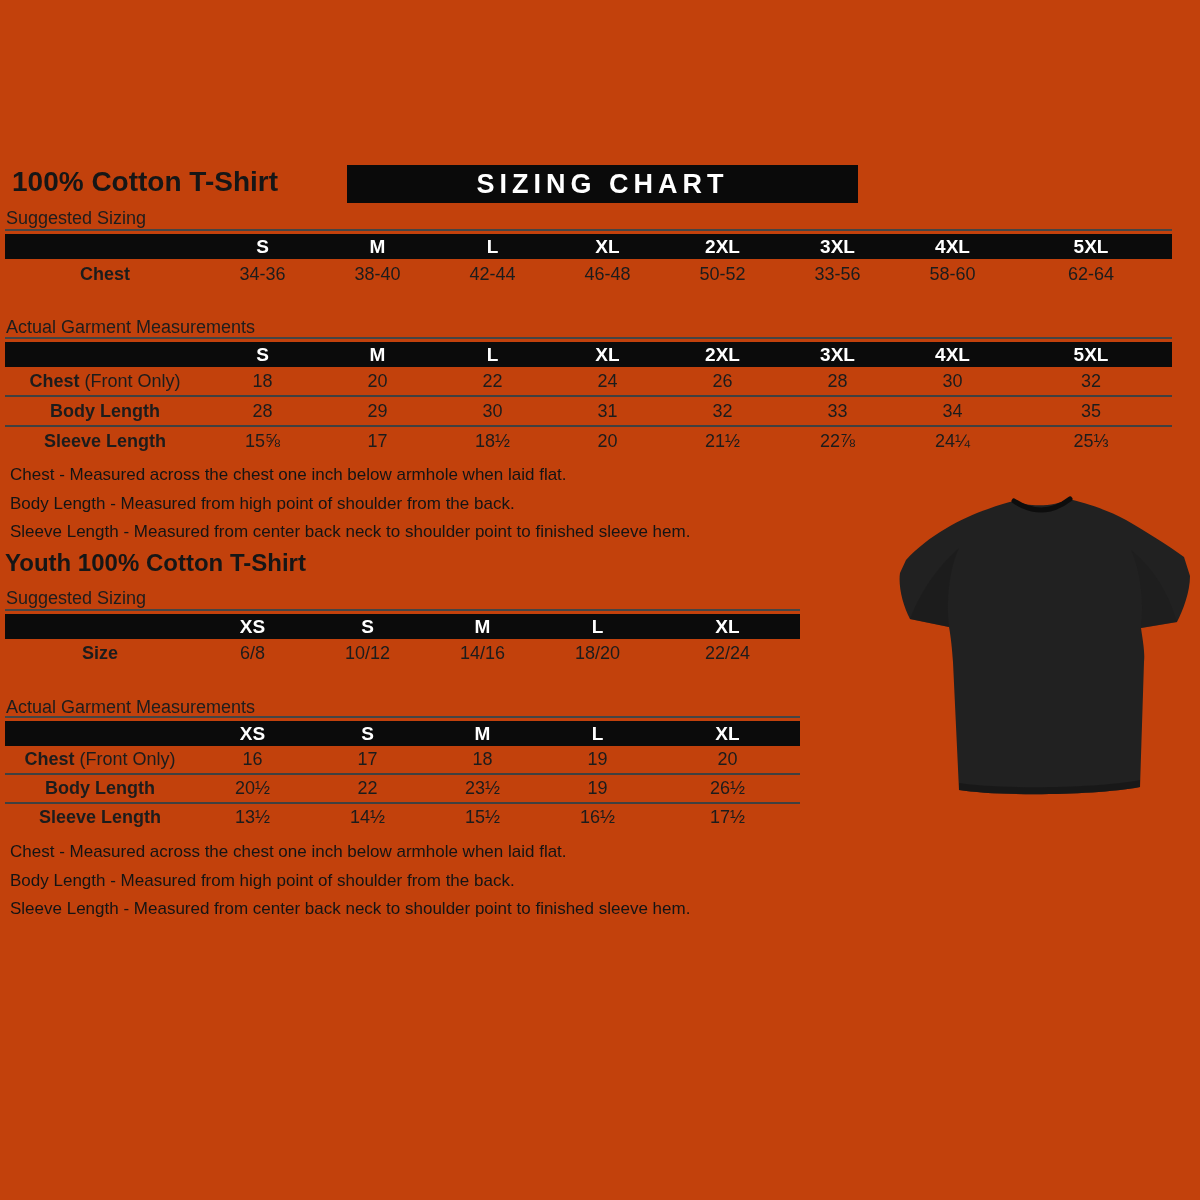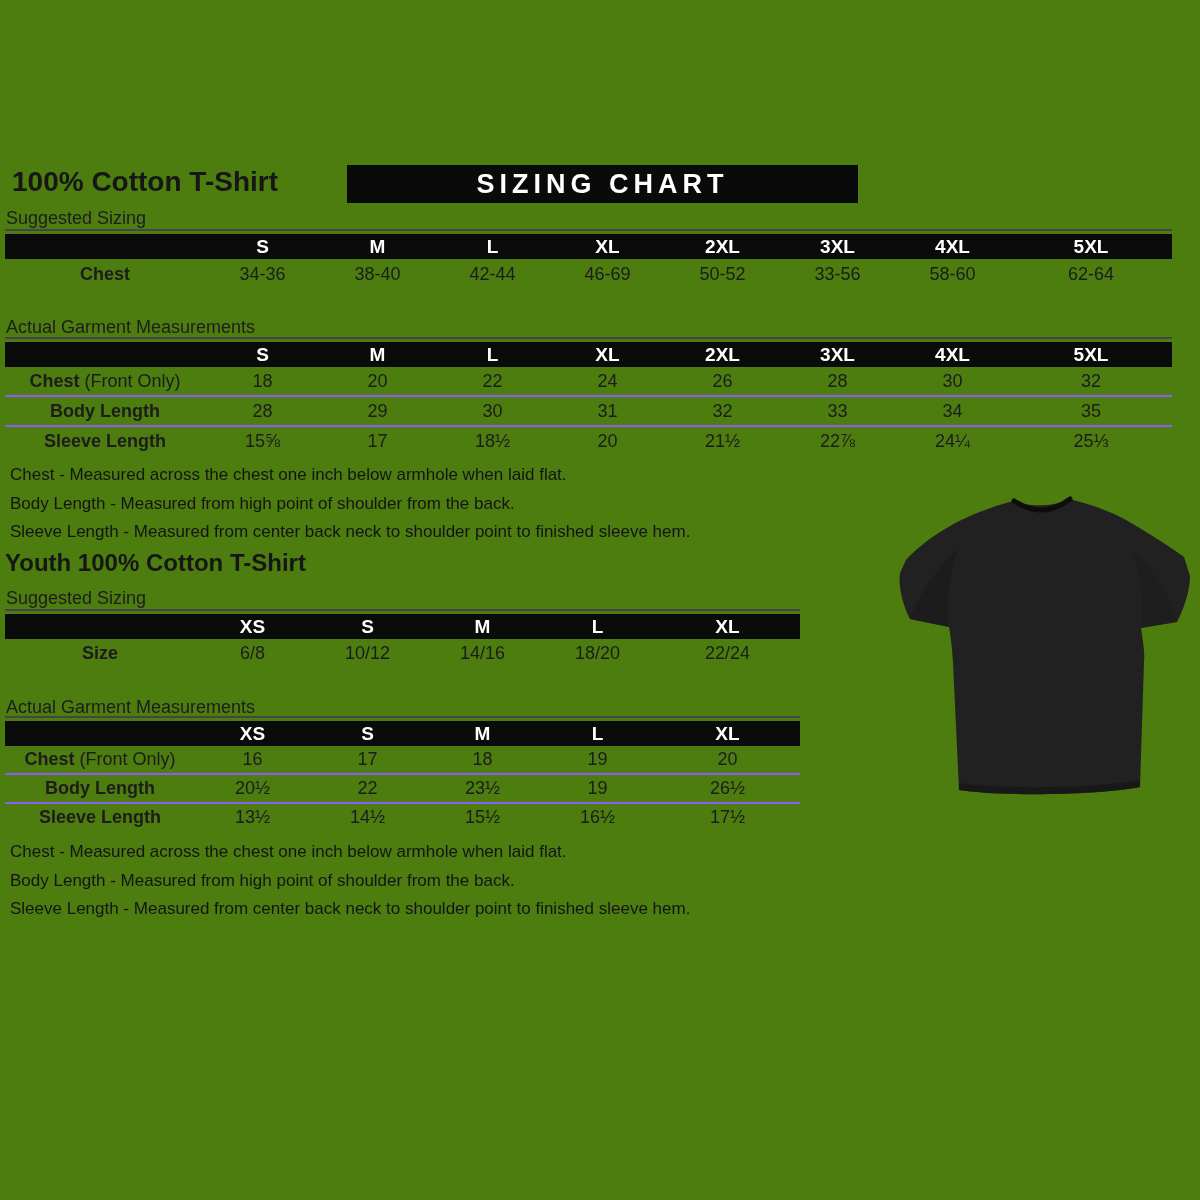--- a/index.html
+++ b/index.html
@@ -1,17 +1,17 @@
 <!DOCTYPE html>
 <html><head>
 <meta charset="utf-8">
 <style>
   html,body{margin:0;padding:0;background:#ffffff;}
   .canvas{
-    position:relative;width:1200px;height:1200px;background:#4d7c0f;overflow:hidden;
+    position:relative;width:1200px;height:1200px;background:#c2410c;overflow:hidden;
     font-family:"Liberation Sans","DejaVu Sans",sans-serif;color:#111;
   }
   .abs{position:absolute;}
   .main-title{font-size:28px;font-weight:bold;color:#161616;white-space:nowrap;}
   .banner{
     background:#0a0a0a;color:#ffffff;display:flex;align-items:center;justify-content:center;
     font-size:27px;font-weight:bold;letter-spacing:5px;white-space:nowrap;
   }
   .section-label{font-size:18px;color:#1d1d1d;white-space:nowrap;text-align:right;}
   .tablewrap{position:absolute;border-top:2px solid #454545;padding-top:3px;}
@@ -20,21 +20,21 @@
     background:#0b0b0b;color:#ffffff;font-size:19px;font-weight:bold;
     height:25px;text-align:center;padding:0;vertical-align:middle;
   }
   table.sz td{
     font-size:18px;color:#1c1c1c;text-align:center;padding:0;vertical-align:middle;
   }
   .t-asg td{height:30px;}
   .t-ams td{height:28px;}
   .t-ysg td{height:29px;}
   .t-yms td{height:27px;}
-  .t-ams tr.sep td,.t-yms tr.sep td{border-bottom:2px solid #8b5cf6;}
+  .t-ams tr.sep td,.t-yms tr.sep td{border-bottom:2px solid #404040;}
   td.rl{text-align:left;padding-left:12px;white-space:nowrap;}
   td.rl .b{font-weight:bold;text-align:right;}
   td.rl .r{font-weight:normal;}
   .notes .note{font-size:17px;line-height:28.5px;color:#141414;white-space:nowrap;}
   .youth-title{font-size:24px;font-weight:bold;color:#161616;white-space:nowrap;}
   .shirtbox{position:absolute;left:893px;top:490px;width:302px;height:312px;}
 </style>
 </head>
 <body>
 
@@ -70,21 +70,21 @@
           <th>4XL</th>
           <th>5XL</th>
         </tr>
       </thead>
       <tbody>
         <tr>
           <td class="rl"><span class="b">Chest</span></td>
           <td>34-36</td>
           <td>38-40</td>
           <td>42-44</td>
-          <td>46-69</td>
+          <td>46-48</td>
           <td>50-52</td>
           <td>33-56</td>
           <td>58-60</td>
           <td>62-64</td>
         </tr>
       </tbody>
     </table>
   </div>
 
   <div class="abs section-label" style="left:6px;top:317px;">Actual Garment Measurements</div>

